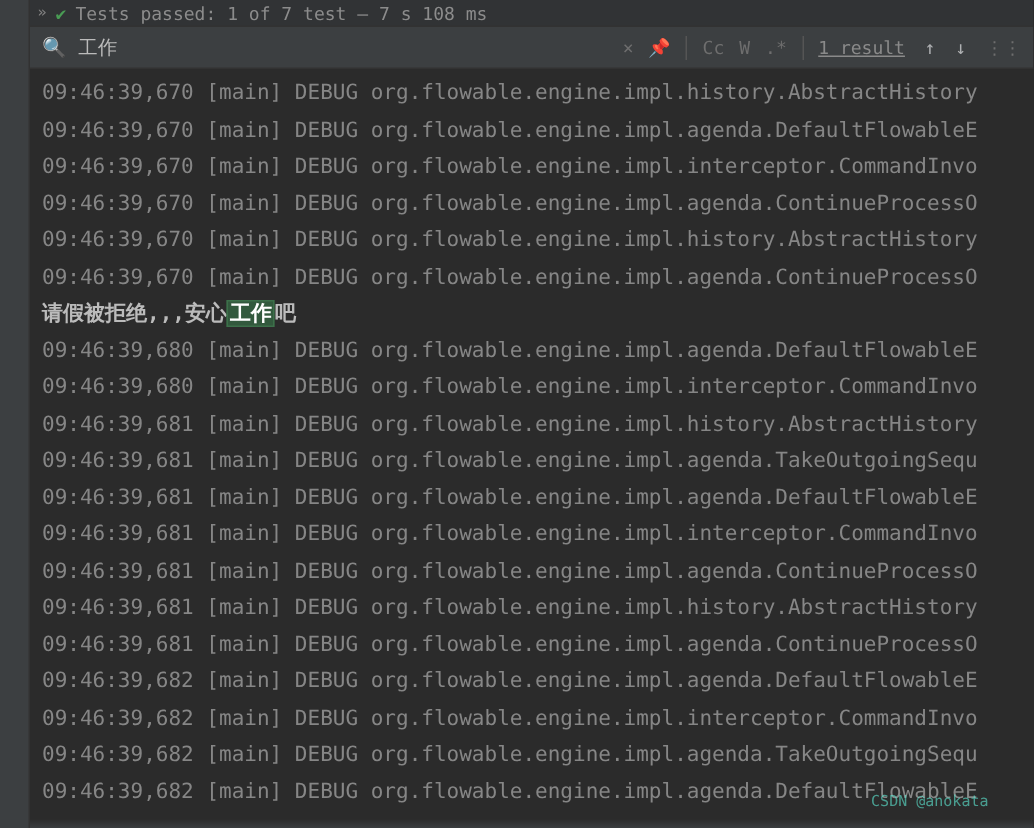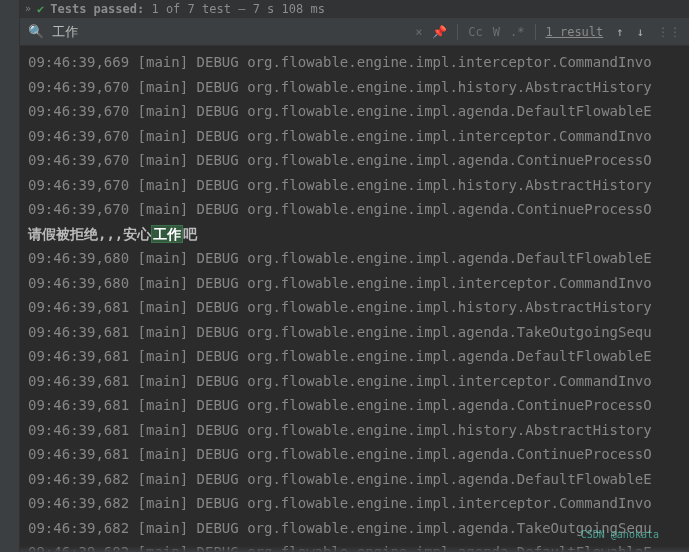--- a/index.html
+++ b/index.html
@@ -42,21 +42,21 @@
     }
     .run-arrow {
       color: #808080;
       font-size: 10px;
     }
     .check-icon {
       color: #499c54;
       font-size: 12px;
     }
     .test-status {
-      font-weight: bold;
+      font-weight: normal;
     }
     .search-bar {
       background: #3c3f41;
       display: flex;
       align-items: center;
       padding: 2px 8px;
       height: 28px;
       border-bottom: 1px solid #323232;
     }
     .search-icon {
@@ -166,21 +166,20 @@
       <span class="result-text">1 result</span>
       <span class="nav-arrows">
         <span>↑</span>
         <span>↓</span>
       </span>
       <span>⋮⋮</span>
     </div>
   </div>
 
   <div class="console" id="console-container">
-      <div class="log-line">09:46:39,669 [main] DEBUG org.flowable.engine.impl.interceptor.CommandInvo</div>
       <div class="log-line">09:46:39,670 [main] DEBUG org.flowable.engine.impl.history.AbstractHistory</div>
       <div class="log-line">09:46:39,670 [main] DEBUG org.flowable.engine.impl.agenda.DefaultFlowableE</div>
       <div class="log-line">09:46:39,670 [main] DEBUG org.flowable.engine.impl.interceptor.CommandInvo</div>
       <div class="log-line">09:46:39,670 [main] DEBUG org.flowable.engine.impl.agenda.ContinueProcessO</div>
       <div class="log-line">09:46:39,670 [main] DEBUG org.flowable.engine.impl.history.AbstractHistory</div>
       <div class="log-line">09:46:39,670 [main] DEBUG org.flowable.engine.impl.agenda.ContinueProcessO</div>
       <div class="highlight-line"><span>请假被拒绝,,,安心</span><span class="search-match">工作</span><span>吧</span></div>
       <div class="log-line">09:46:39,680 [main] DEBUG org.flowable.engine.impl.agenda.DefaultFlowableE</div>
       <div class="log-line">09:46:39,680 [main] DEBUG org.flowable.engine.impl.interceptor.CommandInvo</div>
       <div class="log-line">09:46:39,681 [main] DEBUG org.flowable.engine.impl.history.AbstractHistory</div>

